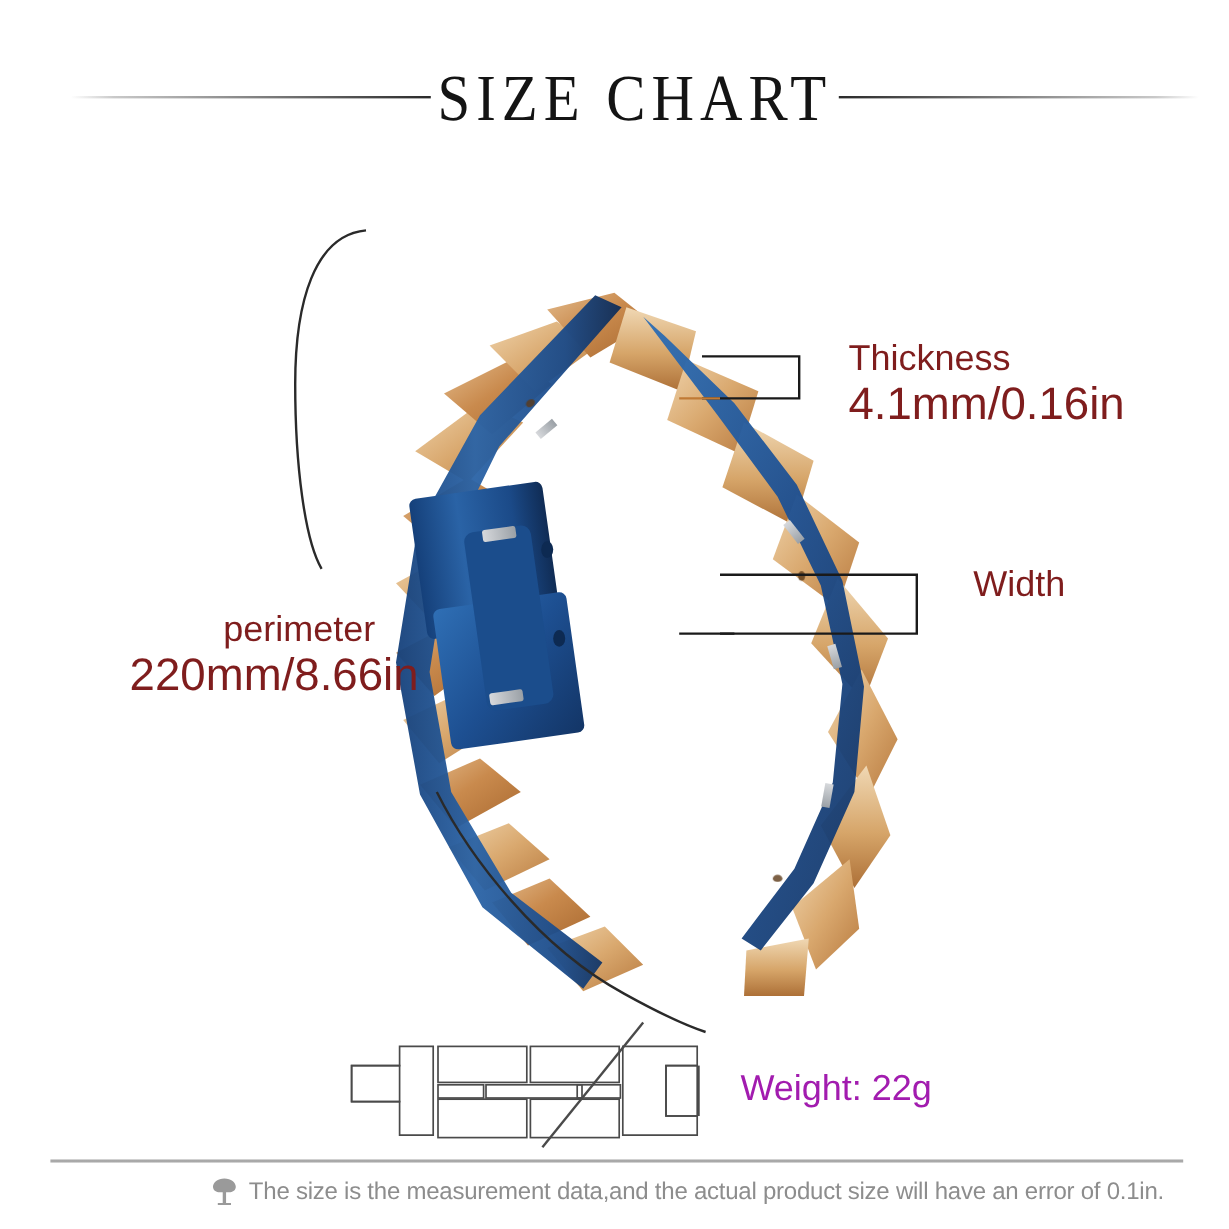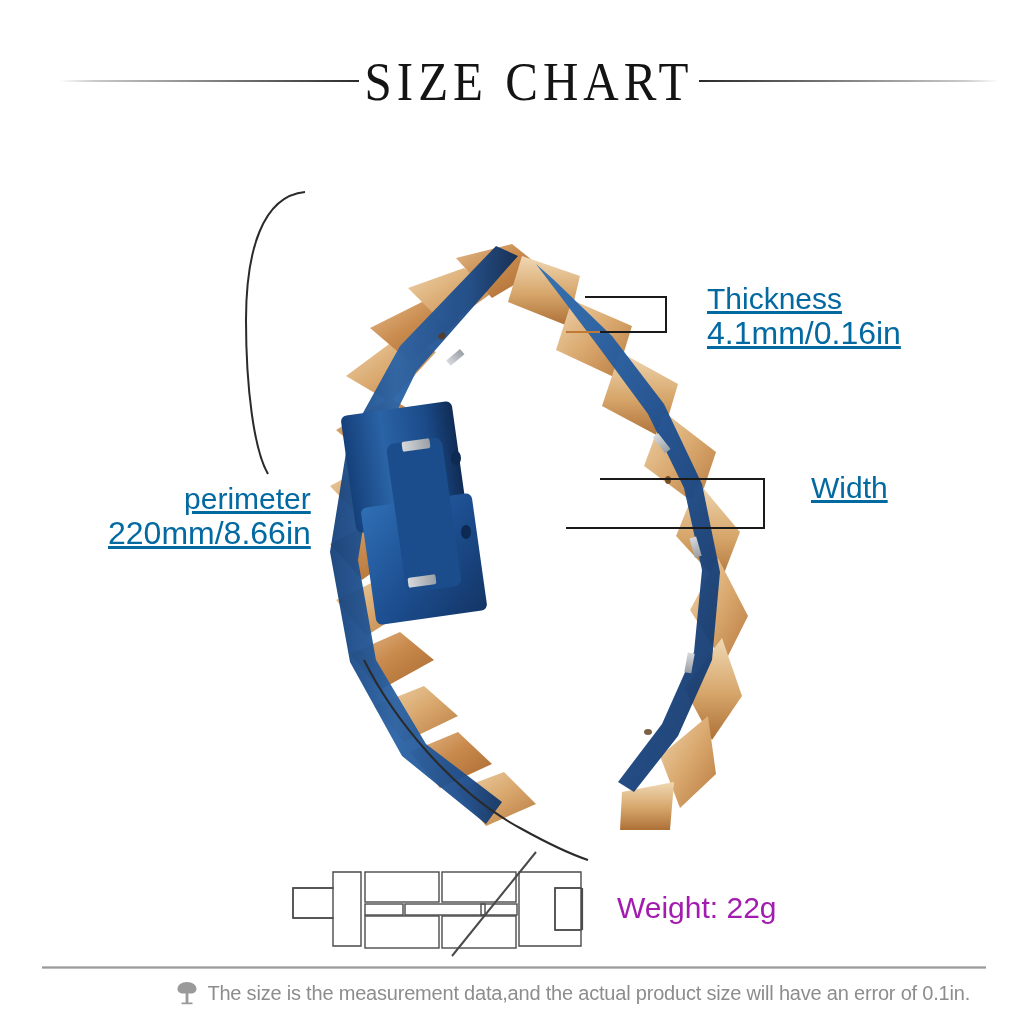--- a/index.html
+++ b/index.html
@@ -19,27 +19,27 @@
     font-size:49px; letter-spacing:5px; color:#141414;
     padding:0 6px; white-space:nowrap; line-height:1;
     transform:scaleY(1.12); transform-origin:center;
   }
 
   
   .photo{ position:absolute; left:250px; top:140px; width:560px; height:690px; }
   .photo svg{ width:100%; height:100%; display:block; }
 
   
-  .callout{ position:absolute; color:#0369a1; line-height:1.12; white-space:nowrap;text-decoration:underline; }
+  .callout{ position:absolute; color:#7f1d1d; line-height:1.12; white-space:nowrap; }
   .callout .l1{ font-size:30px; }
-  .callout .l2{ font-size:32px; }
+  .callout .l2{ font-size:38px; }
 
   #thickness-callout{ left:707px; top:282px; }
   #width-callout{ left:811px; top:471px; }
-  #perimeter-callout{ left:108px; top:482px; text-align:right; }
+  #perimeter-callout{ left:108px; top:508px; text-align:center; }
   #perimeter-callout .l1{ display:block; padding-left:42px; }
 
   
   #weight-label{ position:absolute; left:617px; top:891px; font-size:30px; color:#a21caf; white-space:nowrap; }
 
   
   .schematic{ position:absolute; left:285px; top:850px; width:320px; height:105px; }
   .schematic svg{ width:100%; height:100%; display:block; }
 
   

